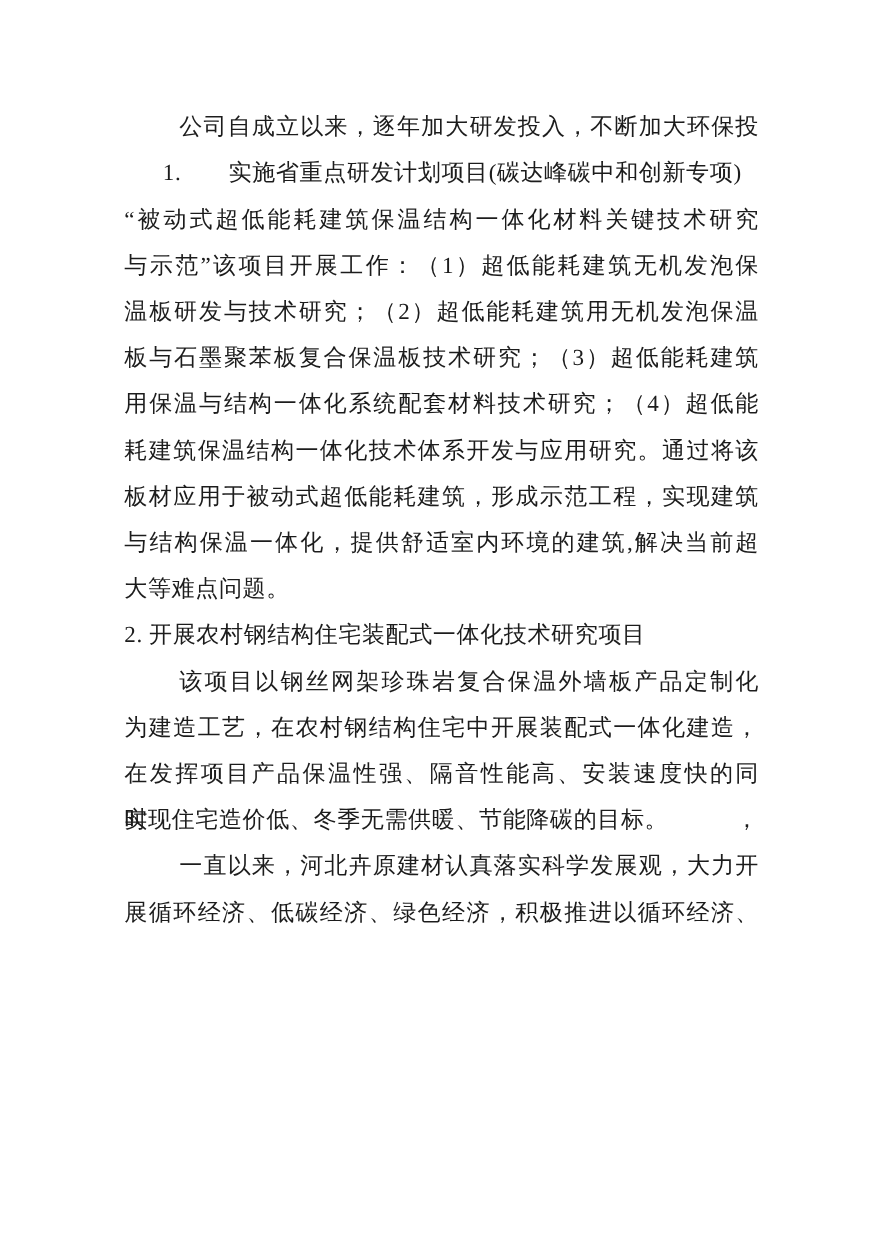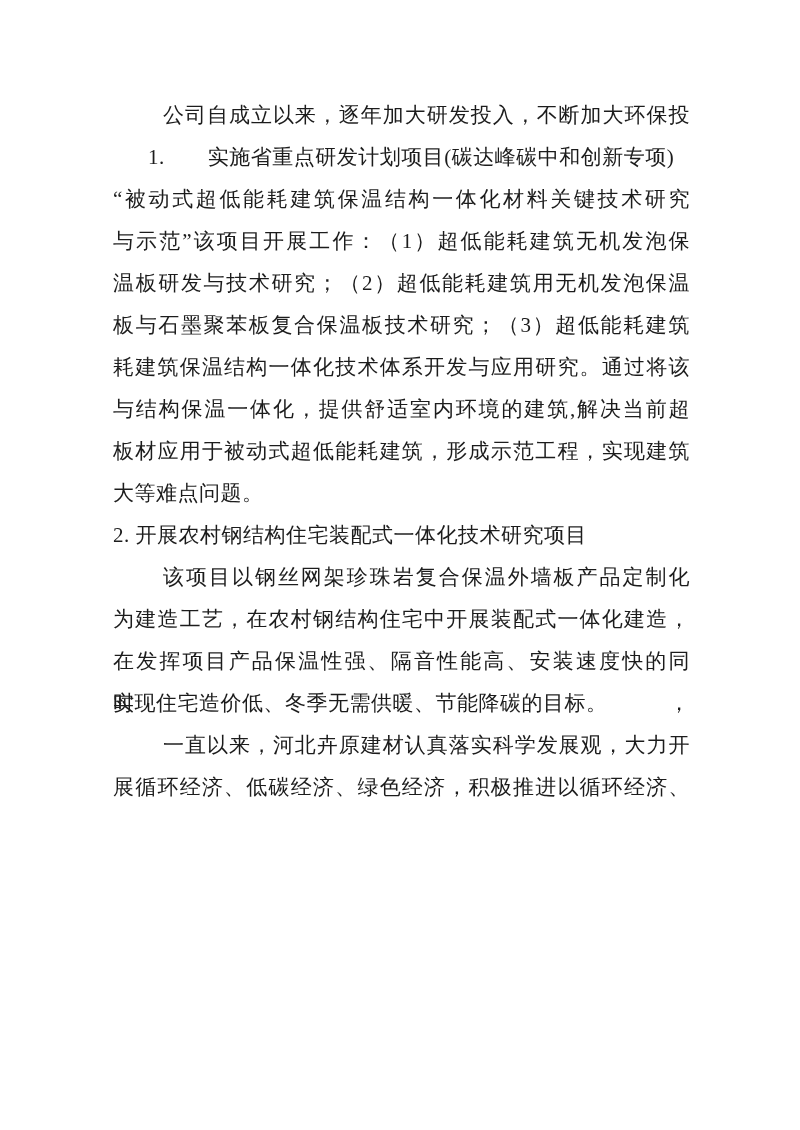--- a/index.html
+++ b/index.html
@@ -55,23 +55,24 @@
 <body>
 
 <div class="page">
   <div class="text-block">
     <div class="line ind2 jf">公司自成立以来，逐年加大研发投入，不断加大环保投</div>
     <div class="line ind15">1.　　实施省重点研发计划项目(碳达峰碳中和创新专项)</div>
     <div class="line jf">“被动式超低能耗建筑保温结构一体化材料关键技术研究</div>
     <div class="line jf">与示范”该项目开展工作：（1）超低能耗建筑无机发泡保</div>
     <div class="line jf">温板研发与技术研究；（2）超低能耗建筑用无机发泡保温</div>
     <div class="line jf">板与石墨聚苯板复合保温板技术研究；（3）超低能耗建筑</div>
+    <div class="line jf">用保温与结构一体化系统配套材料技术研究；（4）超低能</div>
     <div class="line jf">耗建筑保温结构一体化技术体系开发与应用研究。通过将该</div>
+    <div class="line jf">板材应用于被动式超低能耗建筑，形成示范工程，实现建筑</div>
     <div class="line jf">与结构保温一体化，提供舒适室内环境的建筑,解决当前超</div>
-    <div class="line jf">板材应用于被动式超低能耗建筑，形成示范工程，实现建筑</div>
     <div class="line">大等难点问题。</div>
     <div class="line">2. 开展农村钢结构住宅装配式一体化技术研究项目</div>
     <div class="line ind2 jf">该项目以钢丝网架珍珠岩复合保温外墙板产品定制化</div>
     <div class="line jf">为建造工艺，在农村钢结构住宅中开展装配式一体化建造，</div>
     <div class="line jf">在发挥项目产品保温性强、隔音性能高、安装速度快的同时，</div>
     <div class="line">实现住宅造价低、冬季无需供暖、节能降碳的目标。</div>
     <div class="line ind2 jf">一直以来，河北卉原建材认真落实科学发展观，大力开</div>
     <div class="line jf">展循环经济、低碳经济、绿色经济，积极推进以循环经济、</div>
   </div>
 </div>

